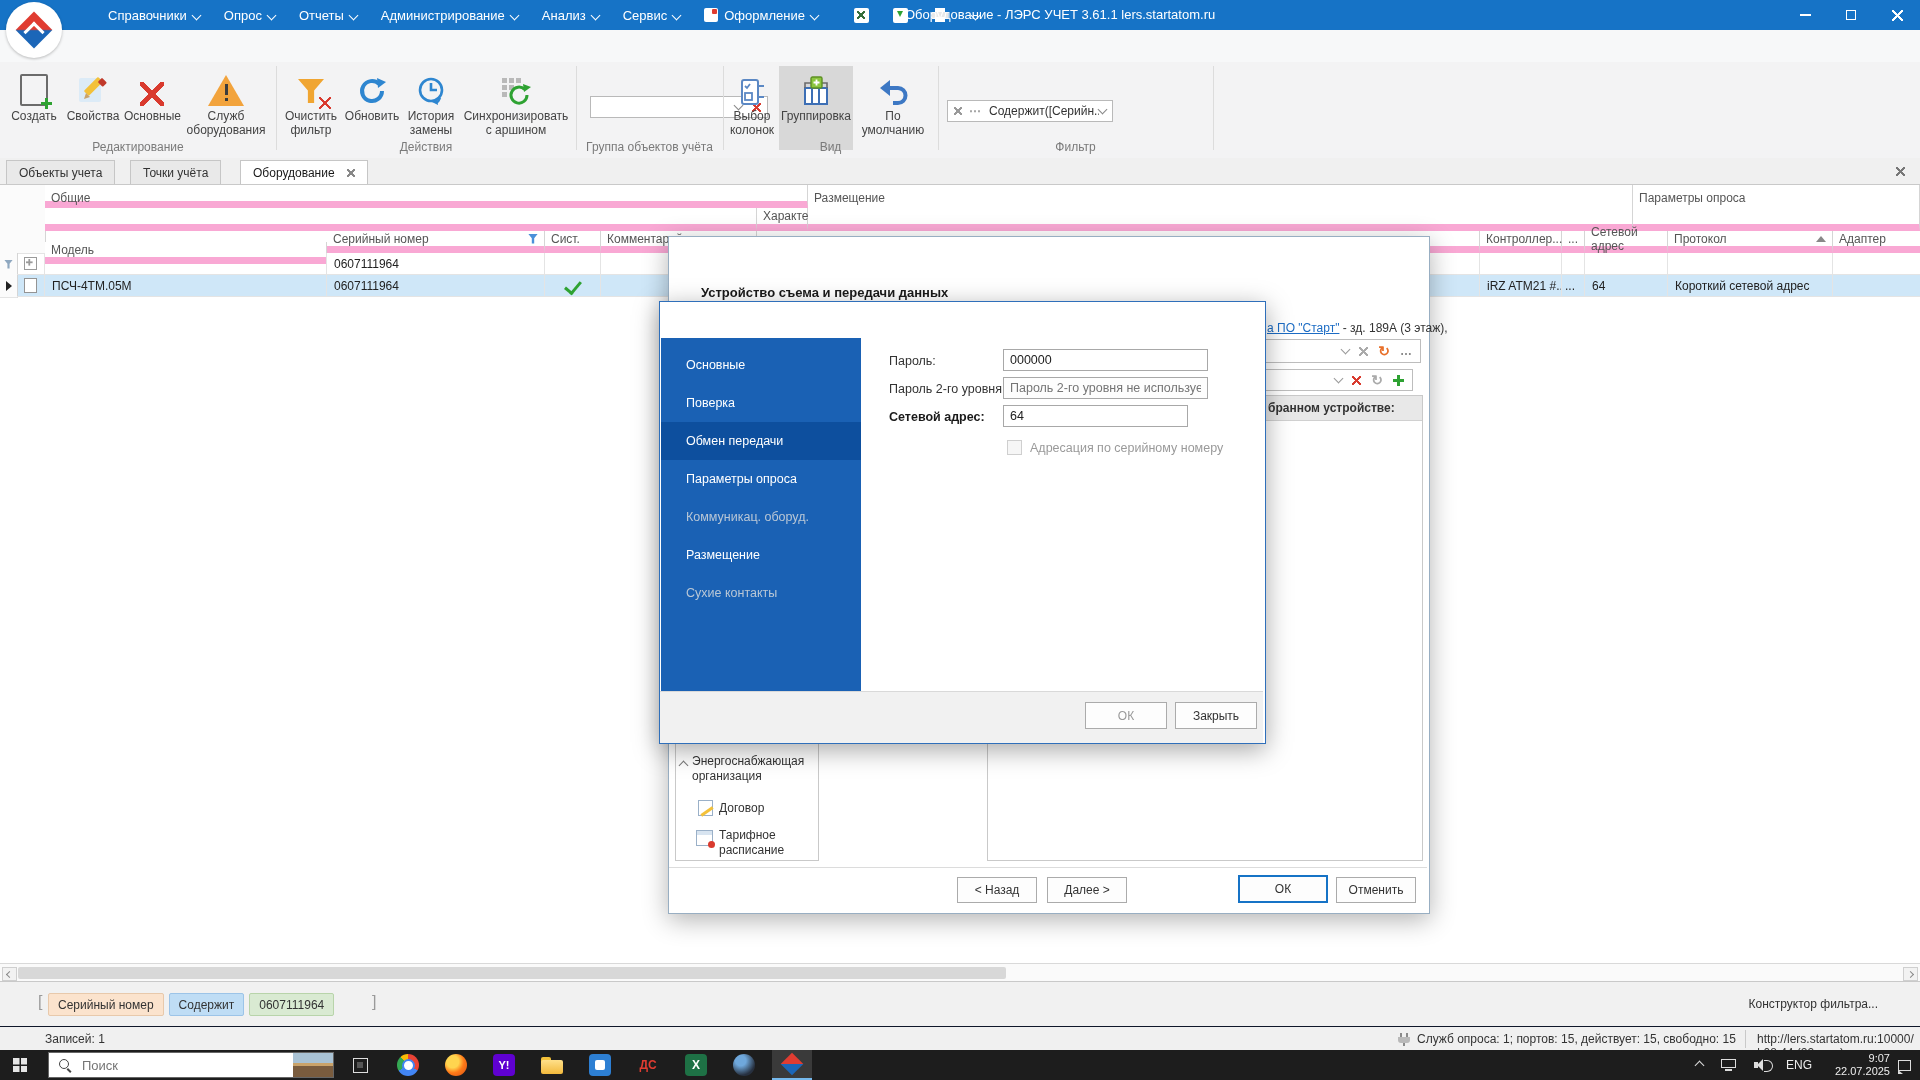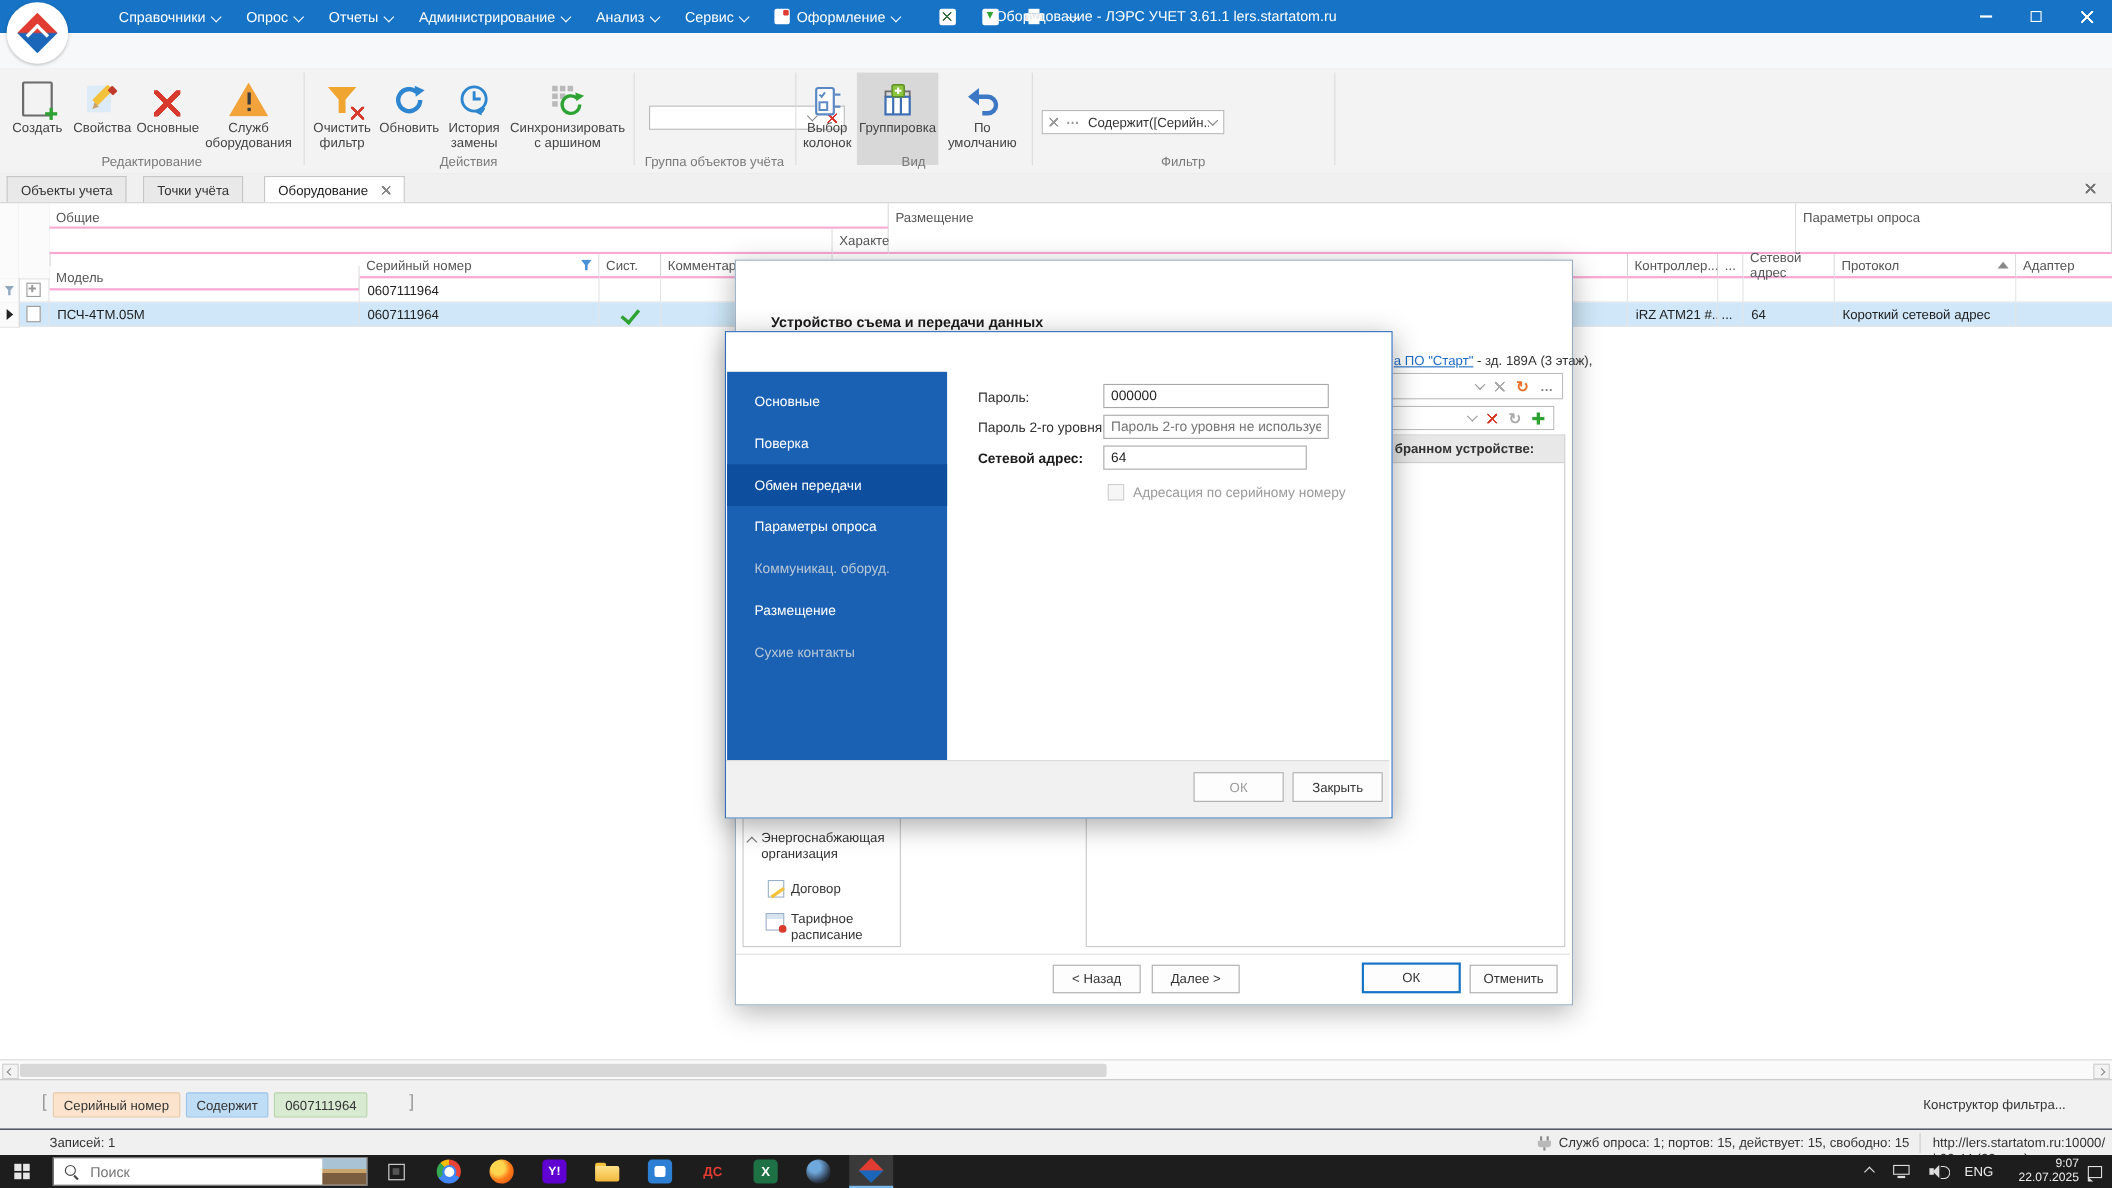--- a/index.html
+++ b/index.html
@@ -51,21 +51,21 @@
   .rbtn .ic{height:40px;display:flex;align-items:flex-end;justify-content:center;margin-bottom:3px}
   .rgl{position:absolute;top:78px;font-size:12px;color:#7a7a7a;text-align:center}
   .rsep{position:absolute;top:4px;height:84px;width:1px;background:#dcdcdc}
   .combo{position:absolute;height:22px;background:#fff;border:1px solid #b9b9b9;display:flex;align-items:center;box-sizing:border-box;padding:0 6px;font-size:12px;color:#333}
   .pressed{background:#d8d8d8}
   
   .doctabs{left:0;top:158px;width:1920px;height:26px;background:#f0f0f0;border-bottom:1px solid #c6c6c6}
   .dtab{position:absolute;top:2px;height:24px;display:flex;align-items:center;padding:0 12px;font-size:12px;color:#333;border:1px solid #c6c6c6;border-bottom:none;background:#e9e9e9;box-sizing:border-box}
   .dtab.active{background:#fff;height:25px;color:#1a1a1a}
   
-  .hc{position:absolute;border-right:1px solid #d5d5d5;border-bottom:2px solid #f9a8d4;background:#fff;color:#555;font-size:12px;display:flex;align-items:center;padding:0 6px;box-sizing:border-box}
+  .hc{position:absolute;border-right:1px solid #d5d5d5;border-bottom:7px solid #f9a8d4;background:#fff;color:#555;font-size:12px;display:flex;align-items:center;padding:0 6px;box-sizing:border-box}
   .hc.band{align-items:flex-start;padding-top:6px}
   .gcell{position:absolute;font-size:12px;color:#222;display:flex;align-items:center;padding:0 7px;box-sizing:border-box;border-right:1px solid #e4e4e4;border-bottom:1px solid #e4e4e4;white-space:nowrap;overflow:hidden}
   .ind{background:#fbfbfb;border-right:1px solid #d5d5d5;border-bottom:1px solid #e4e4e4;position:absolute;display:flex;align-items:center;justify-content:center}
   .cb{width:13px;height:13px;border:1px solid #949494;background:#fff}
   
   .dlg{position:absolute;background:#fff}
   .dlg1{border:1px solid #98aec2;box-shadow:0 6px 24px rgba(0,0,0,.3);z-index:10}
   .dlg2{border:1px solid #2f6fba;box-shadow:0 6px 24px rgba(0,0,0,.35);z-index:20}
   .dtitle{position:absolute;left:0;top:0;right:0;height:36px;background:#fff;display:flex;align-items:center;padding:0 14px;box-sizing:border-box;color:#444;font-size:12.5px}
   .btn{position:absolute;border:1px solid #ababab;background:#fdfdfd;font-size:12px;color:#333;display:flex;align-items:center;justify-content:center;box-sizing:border-box}

